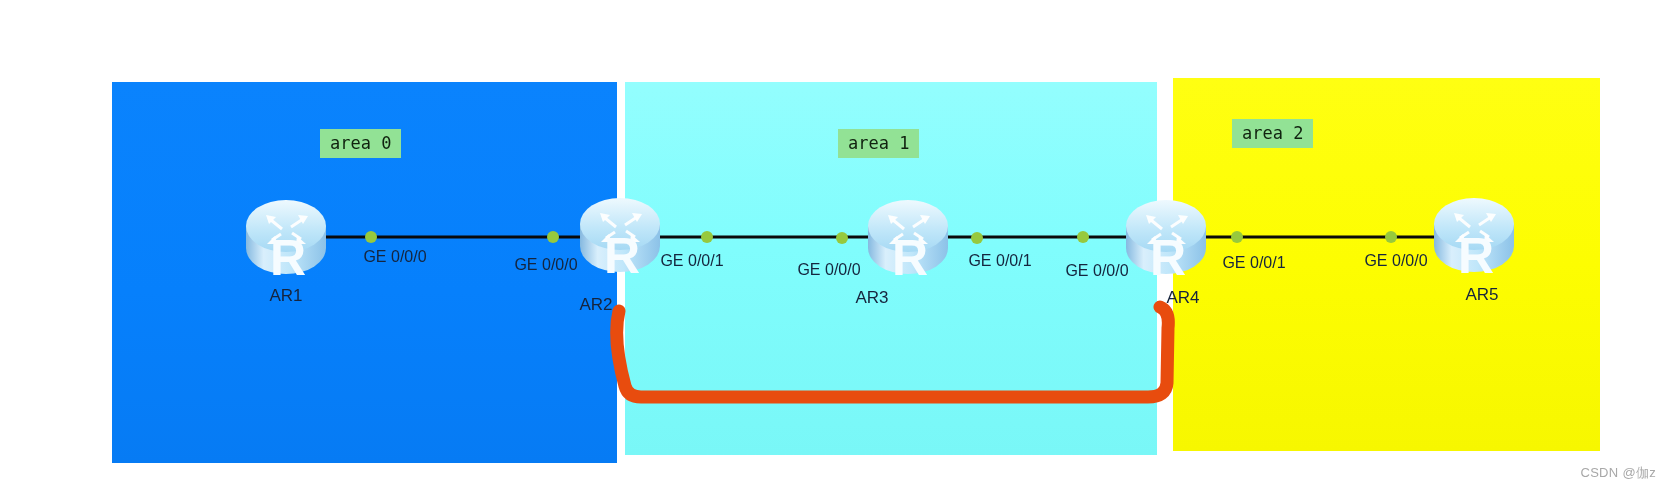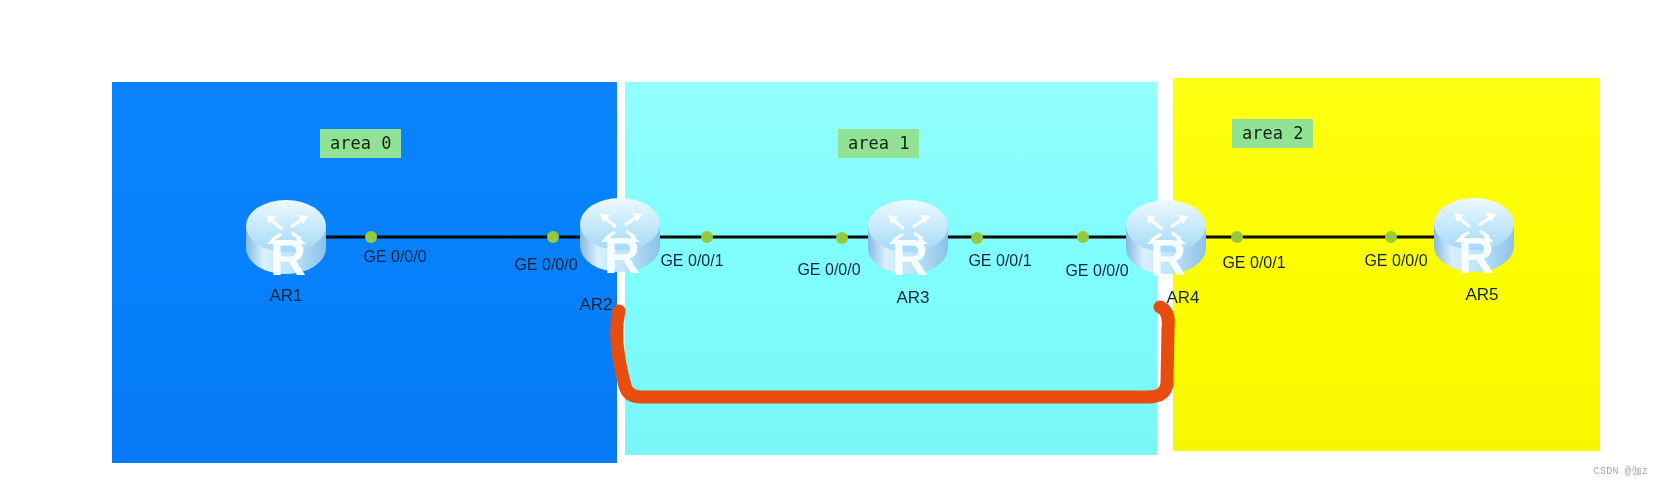--- a/index.html
+++ b/index.html
@@ -29,38 +29,38 @@
   .r-ar2{left:578px;top:194px;}
   .r-ar3{left:866px;top:196px;}
   .r-ar4{left:1124px;top:196px;}
   .r-ar5{left:1432px;top:194px;}
   .router-label{
     position:absolute;z-index:3;transform:translateX(-50%);
     font-size:17px;color:#16243d;white-space:nowrap;
   }
   .n-ar1{left:286px;top:286px;}
   .n-ar2{left:596px;top:287px;margin-top:8px;}
-  .n-ar3{left:913px;top:288px;}
+  .n-ar3{left:872px;top:288px;}
   .n-ar4{left:1183px;top:288px;}
   .n-ar5{left:1482px;top:285px;}
   .ge-label{
     position:absolute;z-index:3;transform:translateX(-50%);
     font-size:16px;color:#15253e;white-space:nowrap;
   }
   .ge-1{left:395px;top:248px;}
   .ge-2{left:546px;top:256px;}
   .ge-3{left:692px;top:252px;}
   .ge-4{left:829px;top:261px;}
   .ge-5{left:1000px;top:252px;}
   .ge-6{left:1097px;top:262px;}
   .ge-7{left:1254px;top:254px;}
   .ge-8{left:1396px;top:252px;}
   .watermark{
-    position:absolute;z-index:4;right:14px;top:464px;
-    font-size:10px;color:#a8a8a8;letter-spacing:.3px;font-family:Liberation Mono, monospace;
+    position:absolute;z-index:4;right:6px;top:464px;
+    font-size:13px;color:#a8a8a8;letter-spacing:.3px;
   }
 </style>
 </head>
 <body>
 
 <div class="stage">
 
   <div class="area area-0"></div>
   <div class="area area-1"></div>
   <div class="area area-2"></div>

